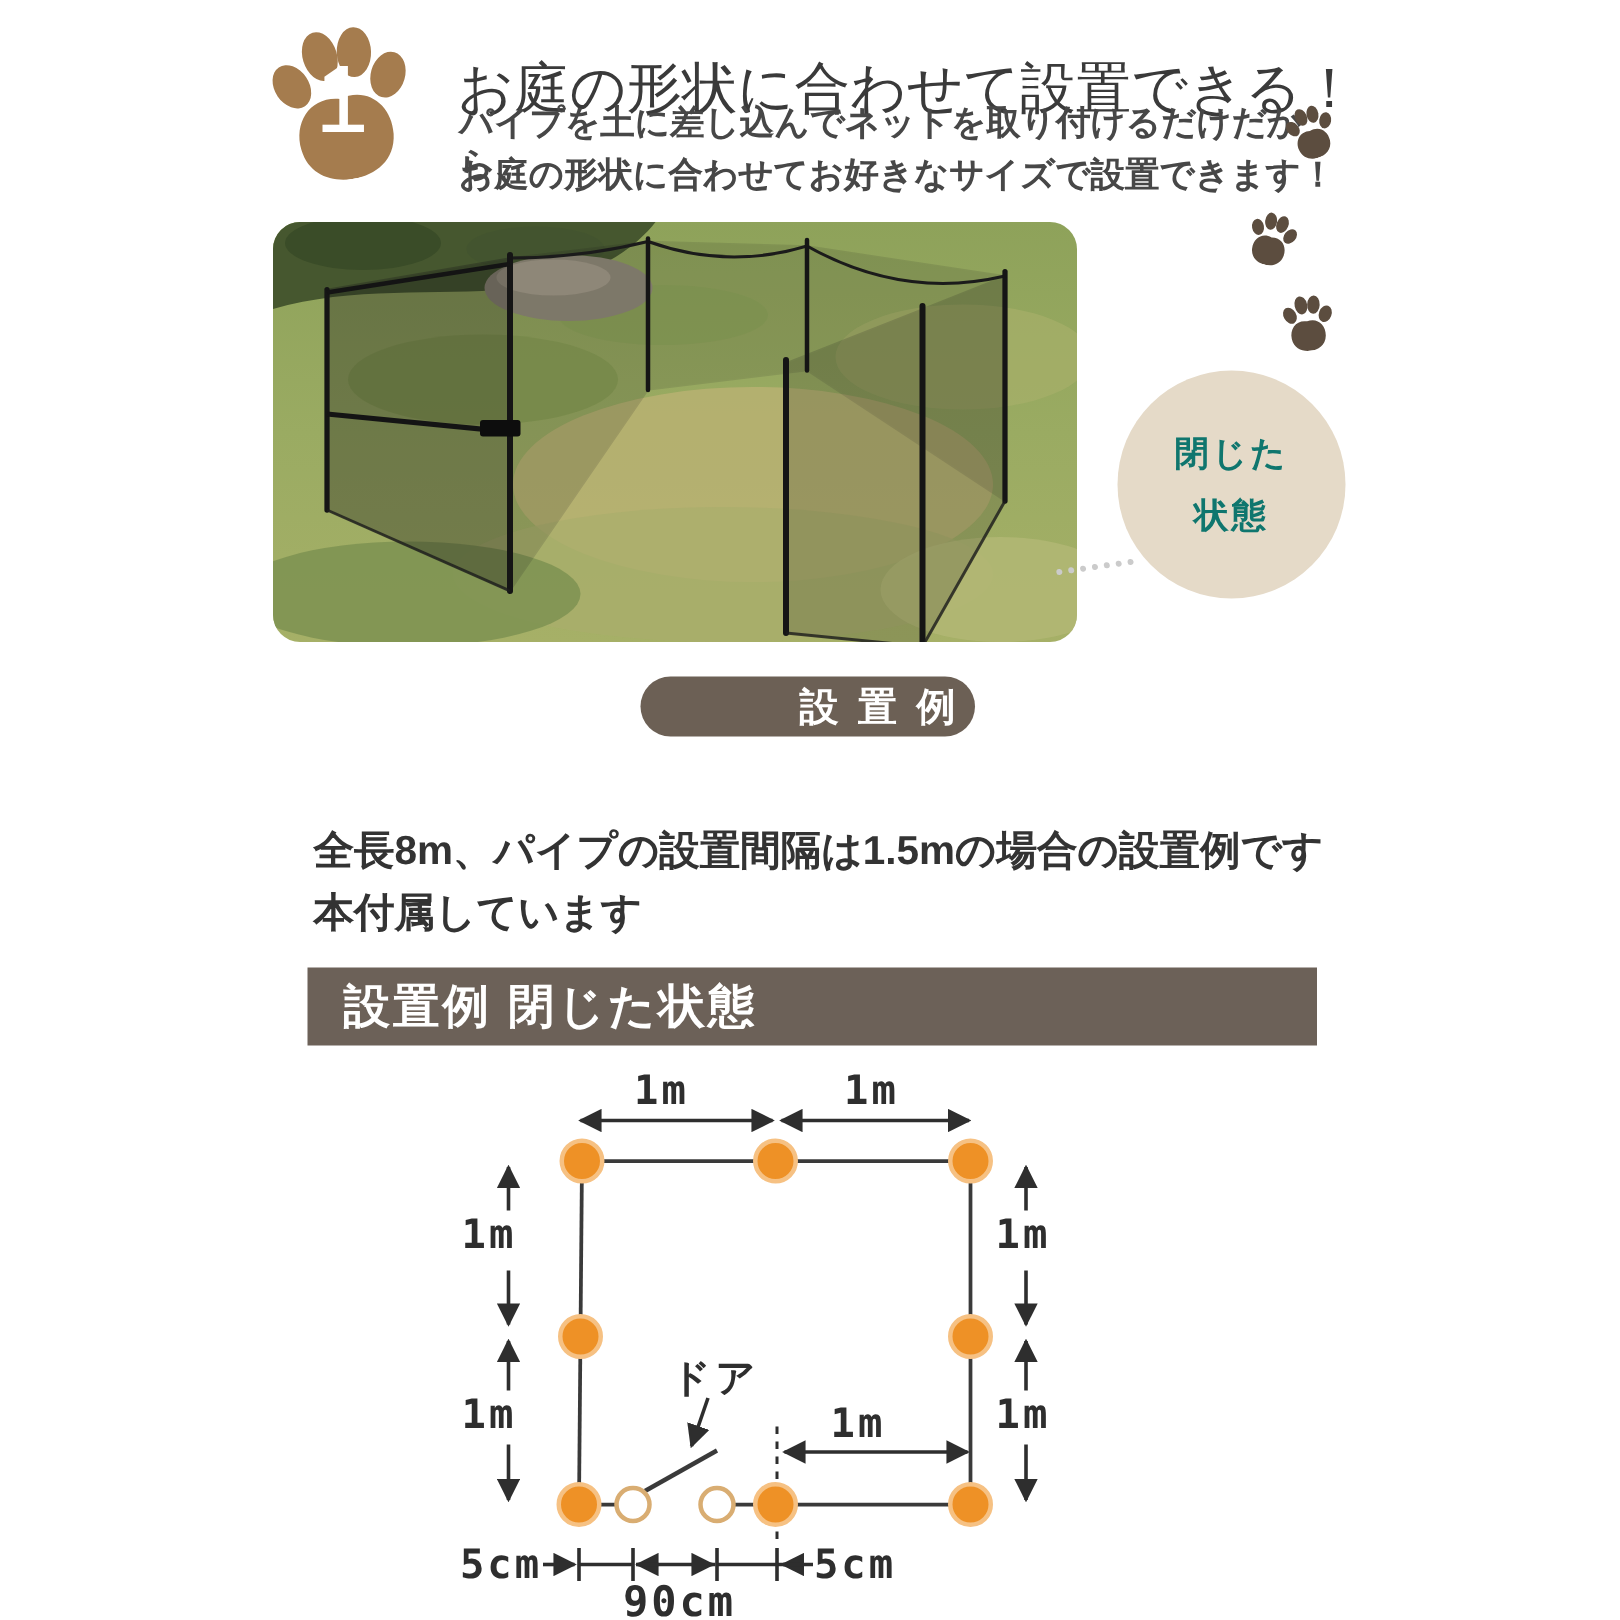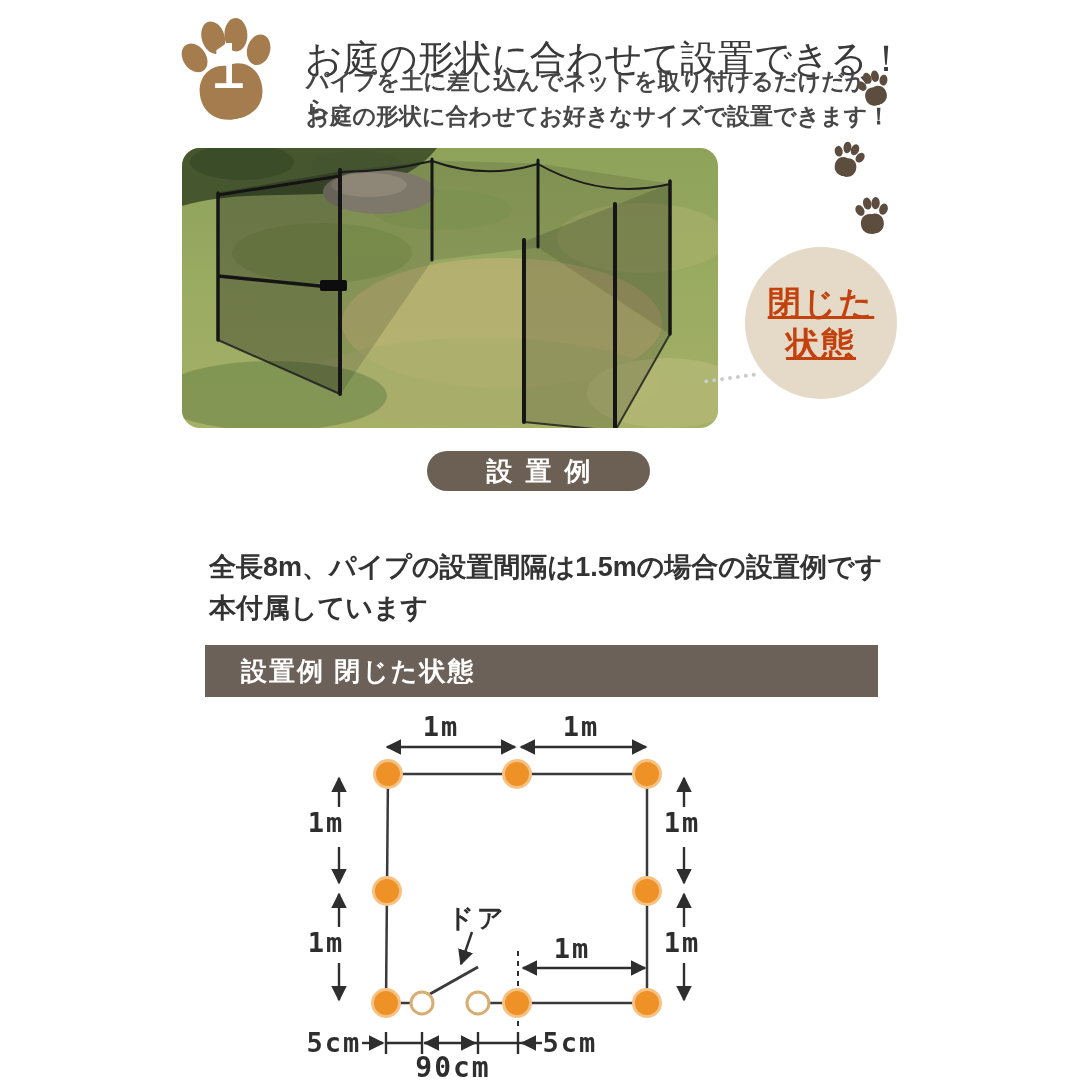--- a/index.html
+++ b/index.html
@@ -23,37 +23,37 @@
 
   
   .photo{position:absolute;left:182px;top:148px;width:536px;height:280px;border-radius:18px;
          overflow:hidden;}
   .photo svg{display:block;}
 
   
   .badge{position:absolute;left:745px;top:247px;width:152px;height:152px;border-radius:50%;
          background:#e5dac8;display:flex;flex-direction:column;align-items:center;
          justify-content:center;text-align:center;}
-  .badge span{font-size:33px;font-weight:700;color:#c2410c;line-height:41px;letter-spacing:2px;text-decoration:underline;}
+  .badge span{font-size:23px;font-weight:700;color:#0f766e;line-height:41px;letter-spacing:2px;}
   .connector{position:absolute;left:704px;top:376px;width:52px;height:0;
              border-top:4px dotted #cbcbcb;transform:rotate(-8deg);}
 
   
   .pill{position:absolute;left:427px;top:451px;width:223px;height:40px;border-radius:20px;
-        background:#6c6055;display:flex;align-items:center;justify-content:center;}
+        background:#6c6055;display:flex;align-items:center;justify-content:flex-end;}
   .pill span{color:#fff;font-size:26px;font-weight:700;letter-spacing:13px;text-indent:13px;}
 
   
   .desc{position:absolute;left:209px;top:515px;width:680px;font-size:27px;font-weight:600;
         color:#333;line-height:41px;margin-top:32px;}
 
   
   .bar{position:absolute;left:205px;top:645px;width:673px;height:52px;background:#6c6158;
        display:flex;align-items:center;}
-  .bar span{color:#fff;font-size:26px;font-weight:700;letter-spacing:2px;padding-left:36px;}
+  .bar span{color:#fff;font-size:31px;font-weight:700;letter-spacing:2px;padding-left:24px;}
 
   
   .diagram{position:absolute;left:290px;top:695px;width:440px;height:385px;}
   .dim-text{font-family:"DejaVu Sans Mono","Liberation Mono",monospace;font-weight:700;
             font-size:27px;fill:#2e2e2e;letter-spacing:2px;}
   .dim-text-big{font-family:"DejaVu Sans Mono","Liberation Mono",monospace;font-weight:700;
             font-size:28px;fill:#2e2e2e;letter-spacing:2px;}
   .door-text{font-family:"Liberation Sans","DejaVu Sans",sans-serif;font-weight:700;
              font-size:26px;fill:#2e2e2e;letter-spacing:3px;}
 </style>

